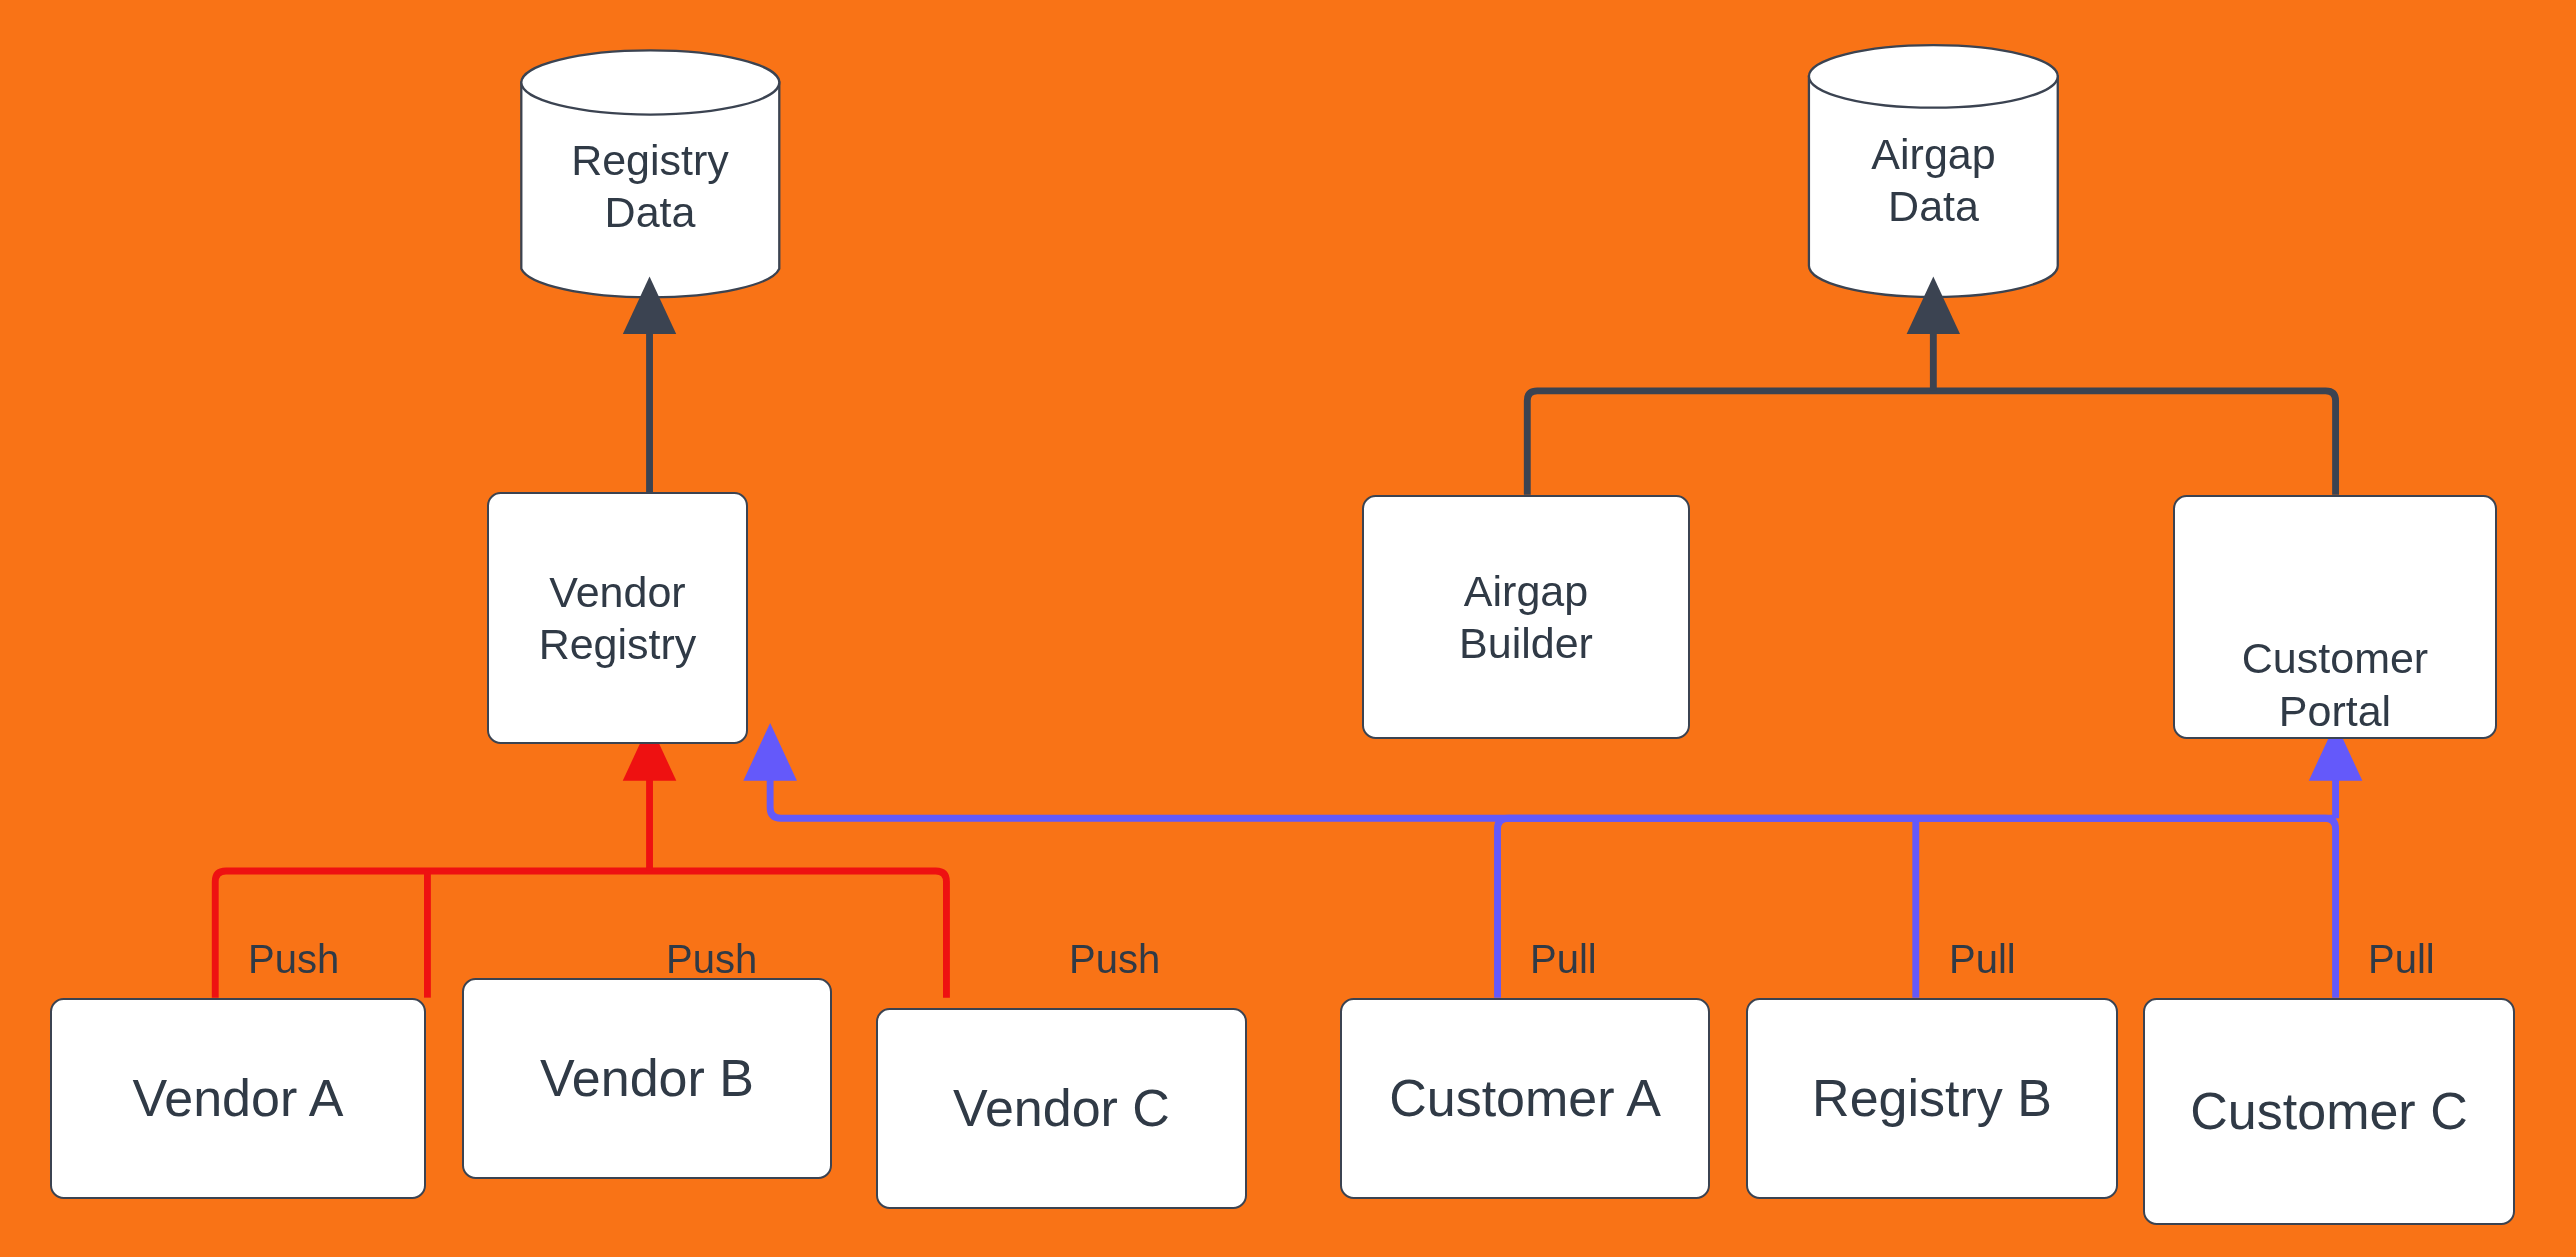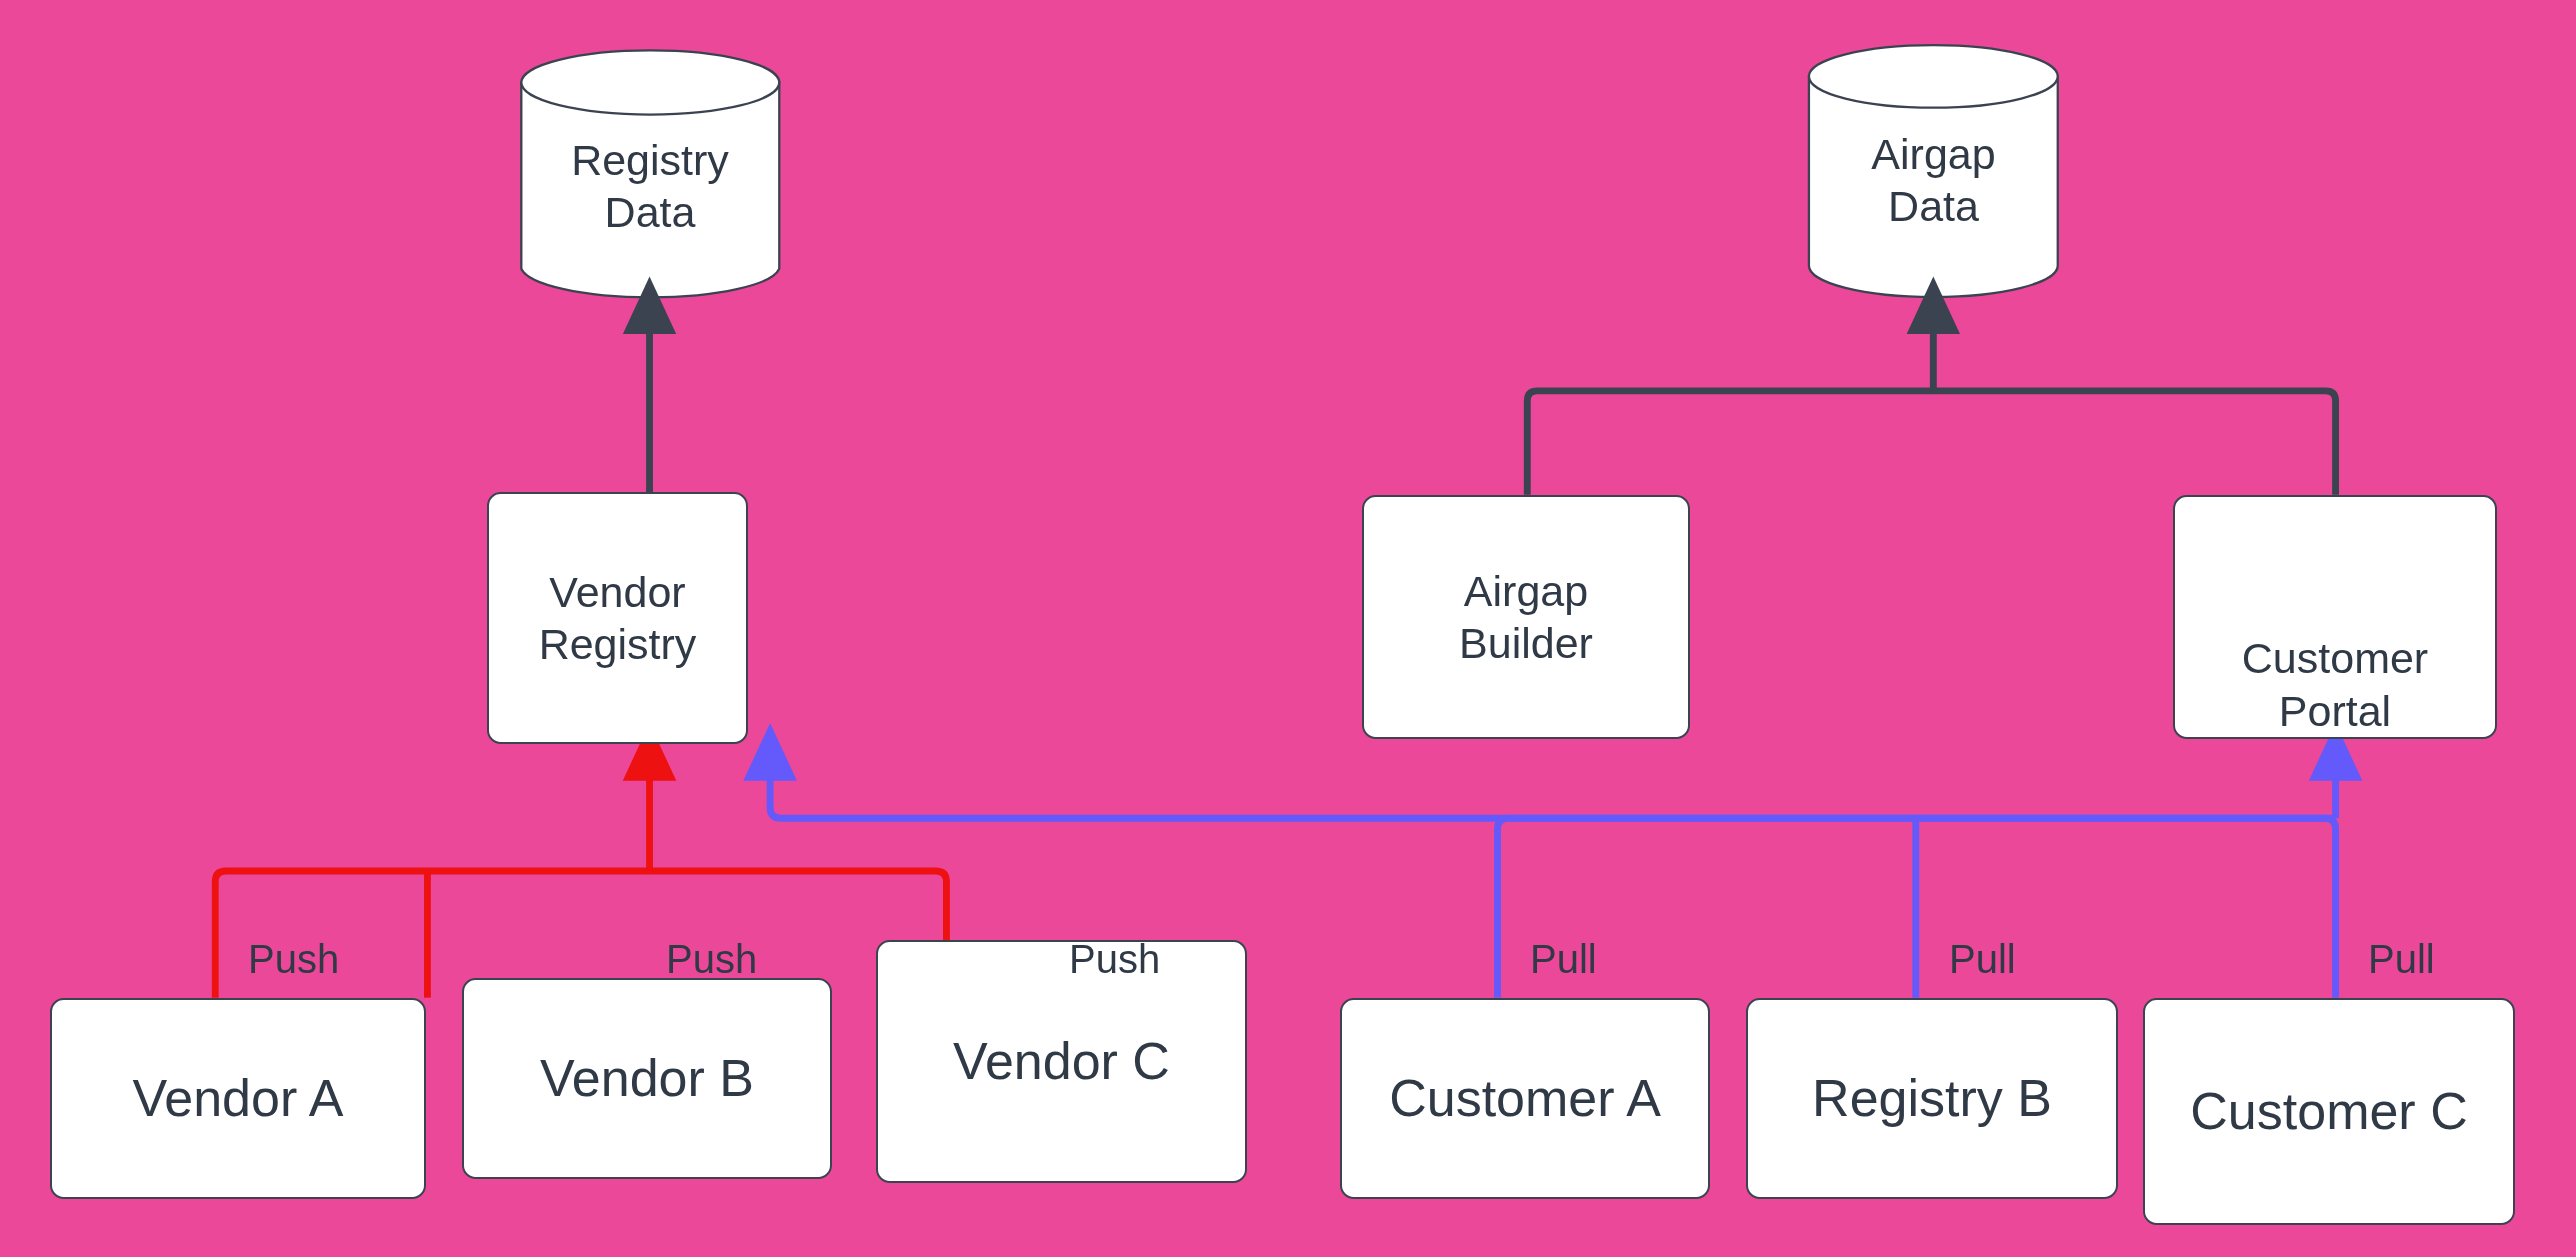--- a/index.html
+++ b/index.html
@@ -1,17 +1,17 @@
 <!DOCTYPE html>
 <html style="font-size:12.2px"><head>
 <meta charset="utf-8">
 <style>
   html,body{margin:0;padding:0;background:#ffffff;}
   body{font-family:"Liberation Sans", sans-serif;}
-  #stage{position:relative;width:2576px;height:1258px;background:#ec4899;overflow:hidden;}
+  #stage{position:relative;width:2576px;height:1258px;background:#f97316;overflow:hidden;}
   #wires{position:absolute;left:0;top:0;width:2576px;height:1258px;}
   .node{position:absolute;box-sizing:border-box;background:#ffffff;border:2.3px solid #3b4351;
         border-radius:13.7px;display:flex;align-items:center;justify-content:center;text-align:center;
         color:#303a46;line-height:1.22;}
   .node .lbl{white-space:pre-line;}
   .lvl2{font-size:43px;}
   .lvl3{font-size:52px;}
   .edge-label{position:absolute;color:#303a46;font-size:40px;white-space:nowrap;}
   .cyl-label{position:absolute;color:#303a46;font-size:43px;text-align:center;white-space:pre-line;line-height:1.22;}
 </style>
@@ -75,21 +75,21 @@
     <span class="lbl">Customer
 Portal</span>
   </div>
 
   <div class="node lvl3" style="left:50px;top:998px;width:376px;height:201px;">
     <span class="lbl">Vendor A</span>
   </div>
   <div class="node lvl3" style="left:462px;top:978px;width:370px;height:201px;">
     <span class="lbl">Vendor B</span>
   </div>
-  <div class="node lvl3" style="left:876px;top:940px;width:371px;height:243px;">
+  <div class="node lvl3" style="left:876px;top:1008px;width:371px;height:201px;">
     <span class="lbl">Vendor C</span>
   </div>
   <div class="node lvl3" style="left:1340px;top:998px;width:370px;height:201px;">
     <span class="lbl">Customer A</span>
   </div>
   <div class="node lvl3" style="left:1746px;top:998px;width:372px;height:201px;">
     <span class="lbl">Registry B</span>
   </div>
   <div class="node lvl3" style="left:2143px;top:998px;width:372px;height:227px;">
     <span class="lbl">Customer C</span>

